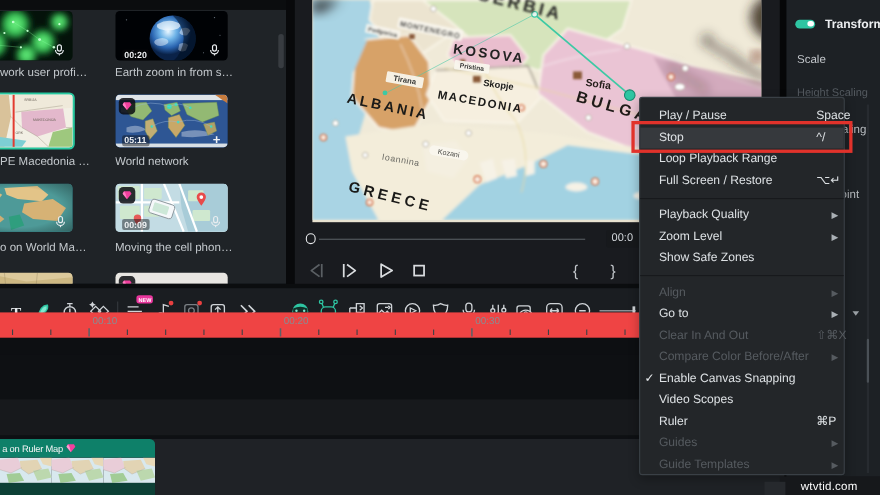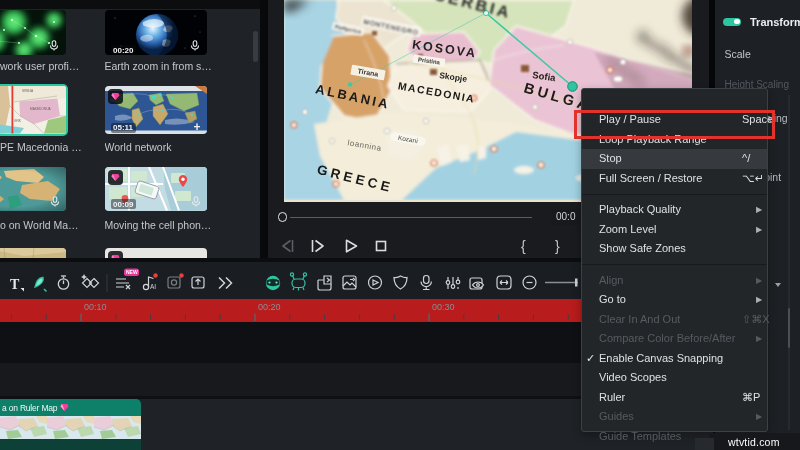--- a/index.html
+++ b/index.html
@@ -6,29 +6,29 @@
   body{width:800px;height:450px;overflow:hidden;background:#0d0f12;font-family:"Liberation Sans",sans-serif;}
   .abs{position:absolute;}
   #root{position:relative;width:800px;height:450px;overflow:hidden;}
   
   #mediapanel{left:0;top:0;width:260px;height:258px;background:#1f2327;}
   #mediatop{left:0;top:0;width:260px;height:9px;background:#0b0d0f;}
   #previewbg{left:260px;top:0;width:449px;height:262px;background:#191b1f;border-radius:0 0 0 5px;}
   #rightpanel{left:715px;top:0;width:85px;height:450px;background:#1d2125;}
   #toolbar{left:0;top:262px;width:800px;height:37px;background:#1a1d21;}
   #gapstrip{left:0;top:258px;width:800px;height:4px;background:#0b0d0f;}
-  #rulerrow{left:0;top:299px;width:713px;height:23px;background:#b91c1c;}
+  #rulerrow{left:0;top:284px;width:713px;height:23px;background:#ef4444;}
   #darkband{left:0;top:322px;width:713px;height:41px;background:#0e1013;}
   #track1{left:0;top:363px;width:713px;height:33px;background:#17191c;}
   #trackgap{left:0;top:396px;width:713px;height:3px;background:#0e1013;}
   #cliprow{left:0;top:399px;width:713px;height:51px;background:#1f2226;}
   .thumblabel{position:absolute;color:#c3c8cc;font-size:10.5px;white-space:nowrap;overflow:hidden;}
   .tcode{position:absolute;color:#f0f2f4;font-size:8px;font-weight:bold;background:rgba(10,12,14,.45);border-radius:2px;padding:0.5px 2.5px;}
   
-  #ctxmenu{left:581px;top:88px;width:187px;height:344px;background:#232629;border:1px solid #3a4046;border-radius:3px;box-sizing:border-box;box-shadow:0 3px 10px rgba(0,0,0,.3);z-index:40;padding-top:21px;}
+  #ctxmenu{left:581px;top:88px;width:187px;height:344px;background:#232629;border:1px solid #3a4046;border-radius:3px;box-sizing:border-box;box-shadow:0 3px 10px rgba(0,0,0,.3);z-index:40;padding-top:7px;}
   .mi{position:relative;height:19.5px;line-height:19.5px;font-size:11px;color:#dde1e4;padding-left:17px;white-space:nowrap;}
   .mi .sc{position:absolute;left:146px;top:0;margin-left:14px;}
   .mi .arr{position:absolute;left:174px;top:0;font-size:8px;color:#aab0b5;}
   .mi.dis{color:#565b60;}
   .mi.dis .arr{color:#565b60;}
   .mi.hl{background:#36393d;}
   .msep{height:12px;position:relative;}.msep:after{content:"";position:absolute;left:0;right:0;top:5.5px;height:1px;background:#17191c;}
   .chk{position:absolute;left:4px;top:0;color:#e8ebee;font-size:11px;}
   #redrect{left:573.5px;top:110px;width:201.5px;height:29px;border:3.8px solid #e1322b;box-sizing:border-box;z-index:50;}
   #watermark{left:728px;top:435.5px;width:73px;color:#fdfdfd;font-size:10.5px;z-index:60;letter-spacing:0.2px;}
@@ -623,22 +623,22 @@
     <div class="abs" style="left:9.5px;top:79px;font-size:10px;color:#545a60;">Height Scaling</div>
     <div class="abs" style="left:8.5px;top:112px;font-size:10.5px;color:#b6babe;">Width Scaling</div>
     <div class="abs" style="left:6px;top:171px;font-size:10.5px;color:#b6babe;">Anchor Point</div>
     <div class="abs" style="left:60px;top:283px;width:0;height:0;border-left:3.5px solid transparent;border-right:3.5px solid transparent;border-top:4.5px solid #9aa0a5;"></div>
     <div class="abs" style="left:73px;top:95px;width:1.5px;height:335px;background:#272b30;"></div>
       <div class="abs" style="left:72.5px;top:308px;width:2.5px;height:40px;border-radius:1px;background:#4a5056;"></div>
   </div>
 
   <div class="abs" id="ctxmenu">
     <div class="mi">Play / Pause<span class="sc">Space</span></div>
+    <div class="mi hl">Stop<span class="sc">^/</span></div>
     <div class="mi">Loop Playback Range</div>
-    <div class="mi hl">Stop<span class="sc">^/</span></div>
     <div class="mi">Full Screen / Restore<span class="sc">⌥↵</span></div>
     <div class="msep"></div>
     <div class="mi">Playback Quality<span class="arr">▶</span></div>
     <div class="mi">Zoom Level<span class="arr">▶</span></div>
     <div class="mi">Show Safe Zones</div>
     <div class="msep"></div>
     <div class="mi dis">Align<span class="arr">▶</span></div>
     <div class="mi">Go to<span class="arr">▶</span></div>
     <div class="mi dis">Clear In And Out<span class="sc">⇧⌘X</span></div>
     <div class="mi dis">Compare Color Before/After<span class="arr">▶</span></div>

